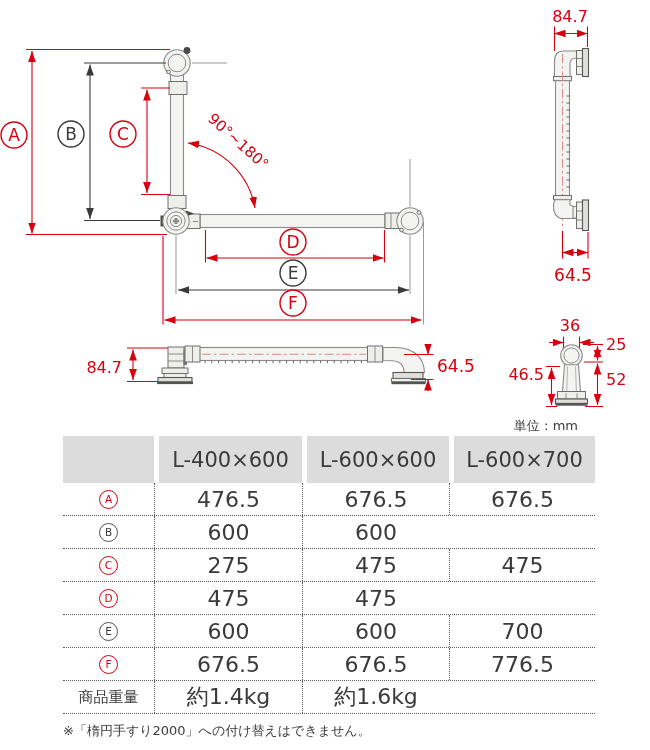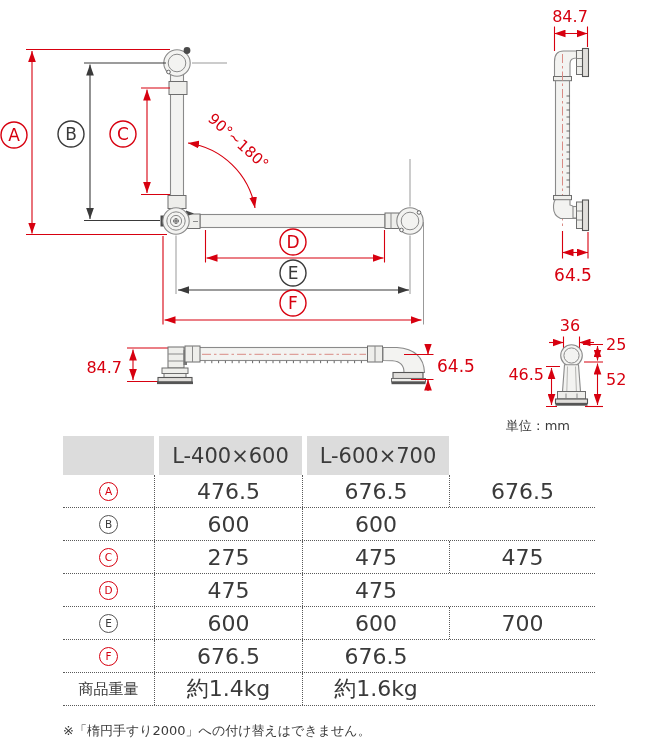--- a/index.html
+++ b/index.html
@@ -16,24 +16,24 @@
   .rd{stroke:var(--red);stroke-width:1.1;fill:none;}
   .bk{stroke:var(--ink);stroke-width:1.1;fill:none;}
   .cl{stroke:#d98b85;stroke-width:1;stroke-dasharray:9 3 2.5 3;fill:none;}
   .tick line{stroke:#666;stroke-width:1;}
   .lc circle{fill:#fff;stroke-width:1.4;}
   .lc text{font-size:17px;text-anchor:middle;}
   .lcr circle{stroke:var(--red);} .lcr text{fill:var(--red);}
   .lck circle{stroke:var(--ink);} .lck text{fill:var(--ink);}
   .dt{font-size:16px;}
   
-  .unit{position:absolute;top:417px;right:80px;font-size:13px;color:var(--ink);}
+  .unit{position:absolute;top:417px;right:72px;font-size:13px;color:var(--ink);}
   .tbl{position:absolute;left:63px;top:436px;width:532px;}
   .thead,.tr{display:grid;grid-template-columns:91px 148px 147px 146px;}
-  .thead{height:39px;}
+  .thead{height:47px;}
   .th{background:var(--hdr);display:flex;align-items:center;justify-content:center;
       font-size:21px;font-weight:500;color:var(--ink);}
   .th+.th{border-left:5px solid #fff;}
   .tr{height:32px;border-bottom:1px dotted #5a5a5a;}
   .td{display:flex;align-items:center;justify-content:center;}
   .td.v{font-size:22px;color:var(--ink);border-left:1px dotted #5a5a5a;}
   .circ{width:17px;height:17px;border-radius:50%;border:1.3px solid #555;
         display:inline-flex;align-items:center;justify-content:center;
         font-size:10.5px;line-height:1;color:var(--ink);}
   .circ.red{color:var(--red);border-color:var(--red);}
@@ -287,20 +287,23 @@
 <div class="unit">単位：mm</div>
 
 
 <div class="tbl">
   <div class="thead">
     <div class="th"></div>
     <div class="th">
         <span>L-400×600</span>
       </div>
     <div class="th">
+        <span>L-600×600</span>
+      </div>
+    <div class="th">
         <span>L-600×700</span>
       </div>
   </div>
 
   <div class="tr">
     <div class="td">
         <span class="circ red">A</span>
       </div>
     <div class="td v">
         <span>476.5</span>
@@ -365,20 +368,23 @@
   <div class="tr">
     <div class="td">
         <span class="circ red">F</span>
       </div>
     <div class="td v">
         <span>676.5</span>
       </div>
     <div class="td v">
         <span>676.5</span>
       </div>
+    <div class="td v">
+        <span>776.5</span>
+      </div>
   </div>
   <div class="tr">
     <div class="td">
         <span class="plain">商品重量</span>
       </div>
     <div class="td v">
         <span>約1.4kg</span>
       </div>
     <div class="td v">
         <span>約1.6kg</span>

